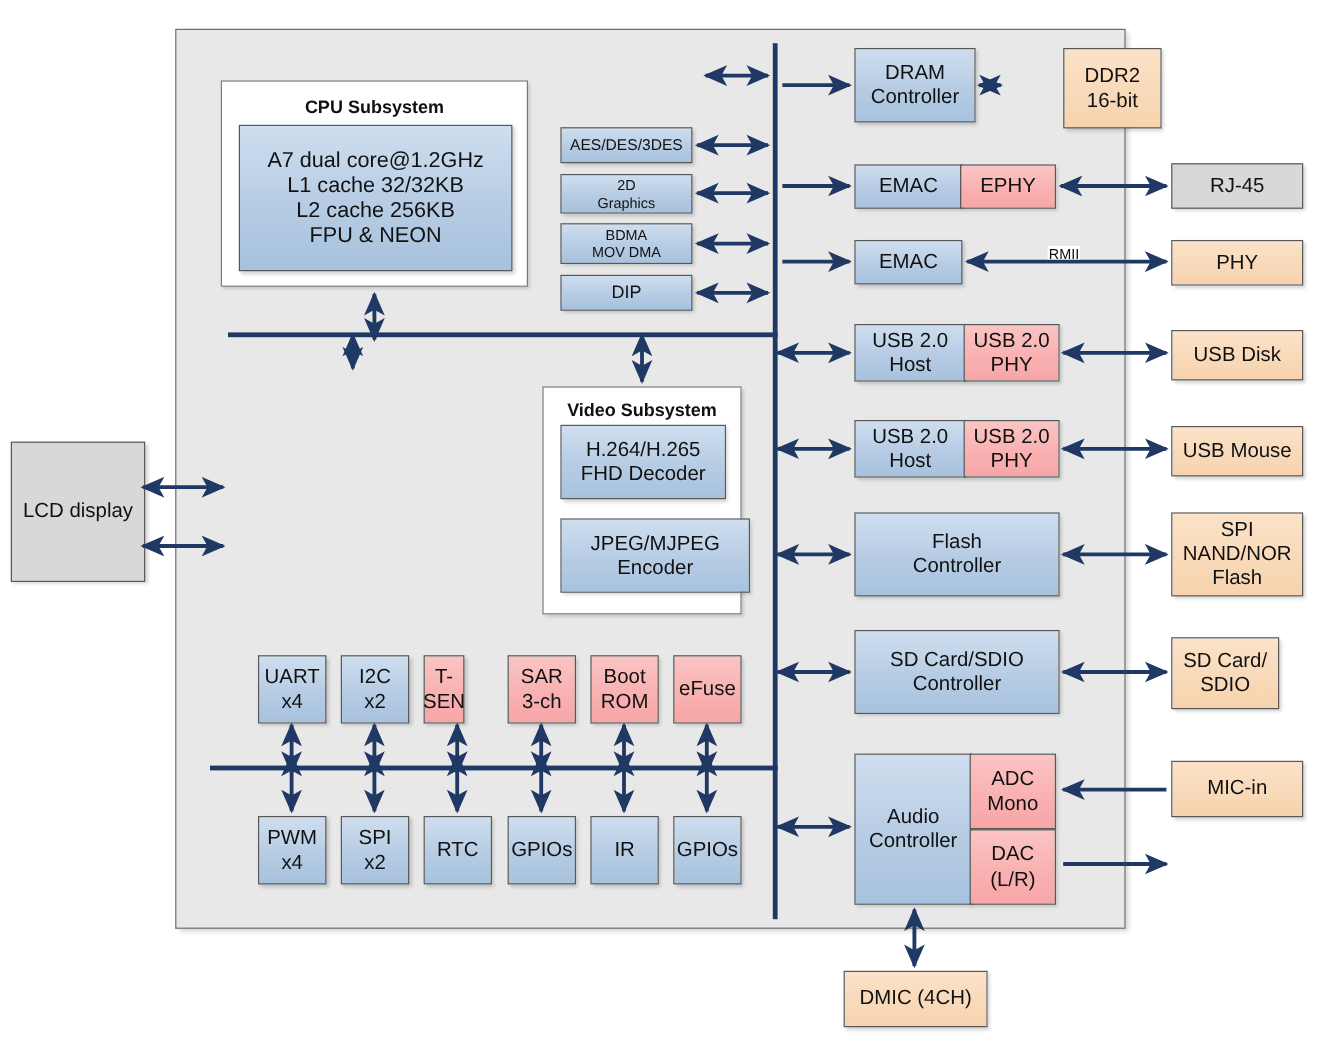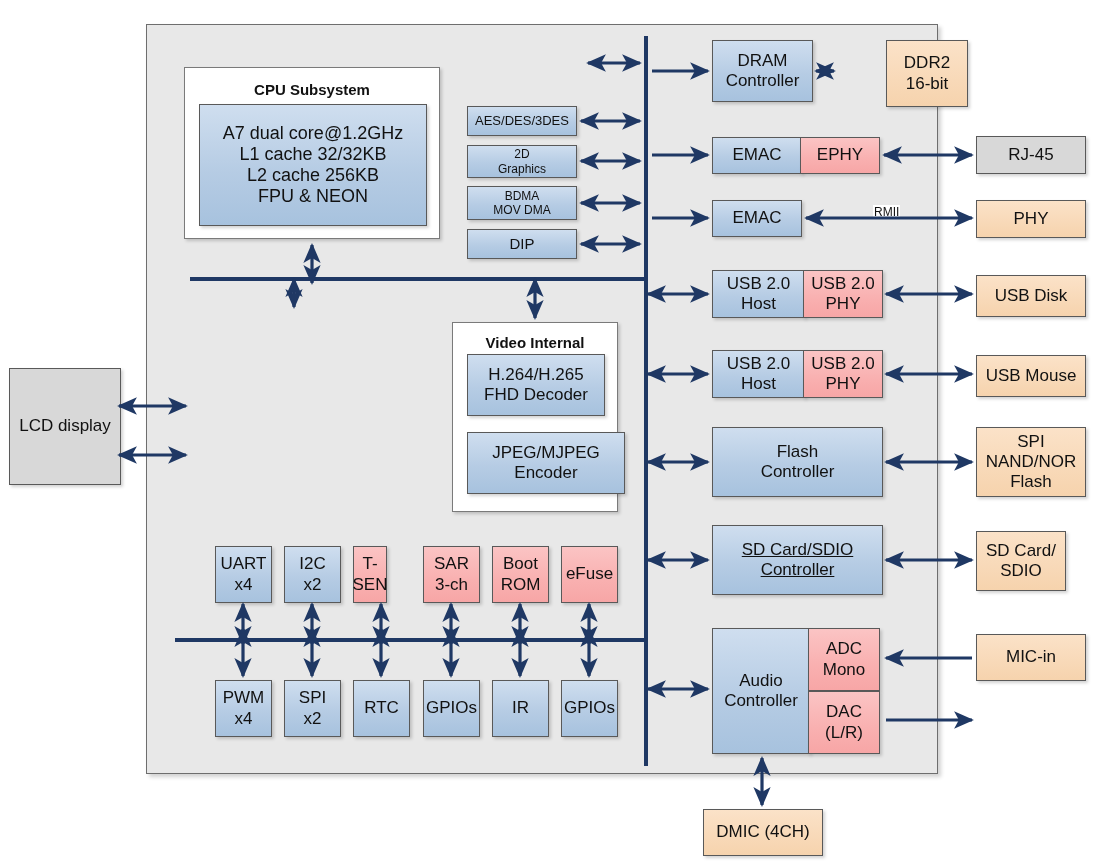--- a/index.html
+++ b/index.html
@@ -76,21 +76,21 @@
 
   <div class="blk blue" style="left:467px;top:106px;width:110px;height:30px;font-size:13px;">AES/DES/3DES</div>
   <div class="blk blue" style="left:467px;top:145px;width:110px;height:33px;font-size:12px;">2D
 Graphics</div>
   <div class="blk blue" style="left:467px;top:186px;width:110px;height:34px;font-size:12px;">BDMA
 MOV DMA</div>
   <div class="blk blue" style="left:467px;top:229px;width:110px;height:30px;font-size:15px;">DIP</div>
 
 
   <div class="sub" style="left:452px;top:322px;width:166px;height:190px;">
-    <div class="sub-title" style="top:11px;">Video Internal</div>
+    <div class="sub-title" style="top:11px;">Video Subsystem</div>
     <div class="blk blue" style="left:14px;top:31px;width:138px;height:62px;">H.264/H.265
 FHD Decoder</div>
     <div class="blk blue" style="left:14px;top:109px;width:158px;height:62px;">JPEG/MJPEG
 Encoder</div>
   </div>
 
   <div class="blk blue" style="left:215px;top:546px;width:57px;height:57px;">UART
 x4</div>
   <div class="blk blue" style="left:284px;top:546px;width:57px;height:57px;">I2C
 x2</div>
@@ -120,21 +120,21 @@
 Host</div>
   <div class="blk pink" style="left:803px;top:270px;width:80px;height:48px;">USB 2.0
 PHY</div>
   <div class="blk blue" style="left:712px;top:350px;width:93px;height:48px;">USB 2.0
 Host</div>
   <div class="blk pink" style="left:803px;top:350px;width:80px;height:48px;">USB 2.0
 PHY</div>
 
   <div class="blk blue" style="left:712px;top:427px;width:171px;height:70px;">Flash
 Controller</div>
-  <div class="blk blue" style="left:712px;top:525px;width:171px;height:70px;text-decoration:underline;">SD Card/SDIO
+  <div class="blk blue" style="left:712px;top:525px;width:171px;height:70px;">SD Card/SDIO
 Controller</div>
 
   <div class="blk blue" style="left:712px;top:628px;width:98px;height:126px;">Audio
 Controller</div>
   <div class="blk pink" style="left:808px;top:628px;width:72px;height:63px;">ADC
 Mono</div>
   <div class="blk pink" style="left:808px;top:691px;width:72px;height:63px;">DAC
 (L/R)</div>
 
   <div class="blk tan" style="left:838px;top:40px;width:82px;height:67px;margin-left:48px;">DDR2

